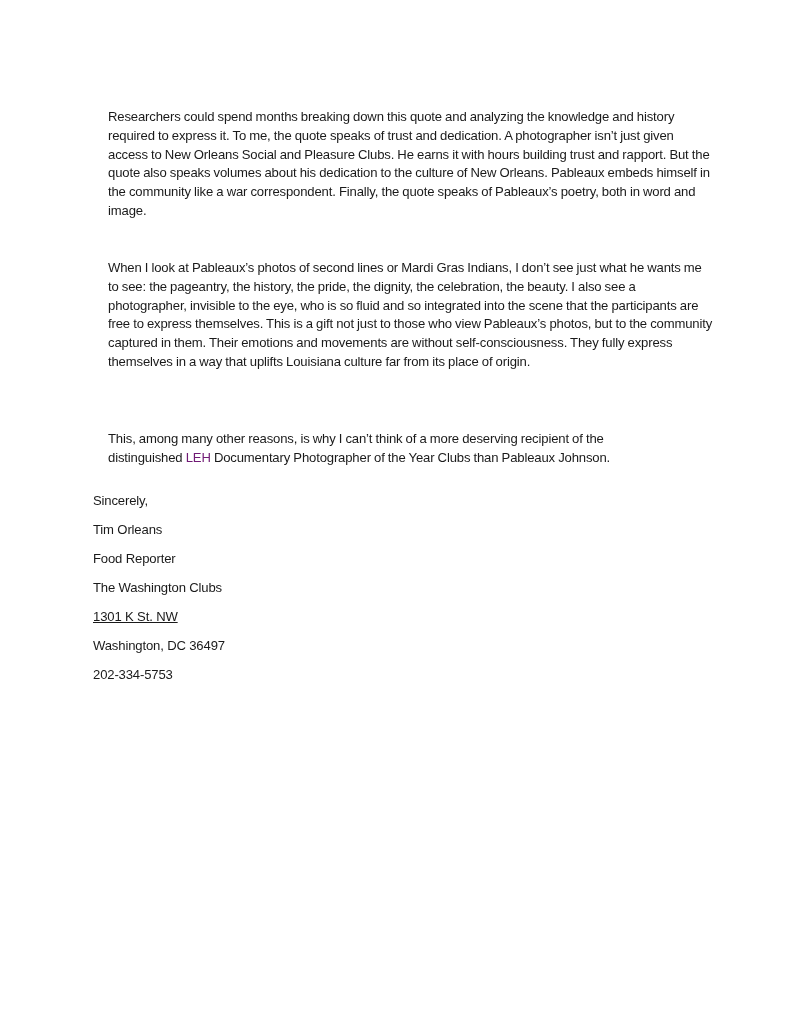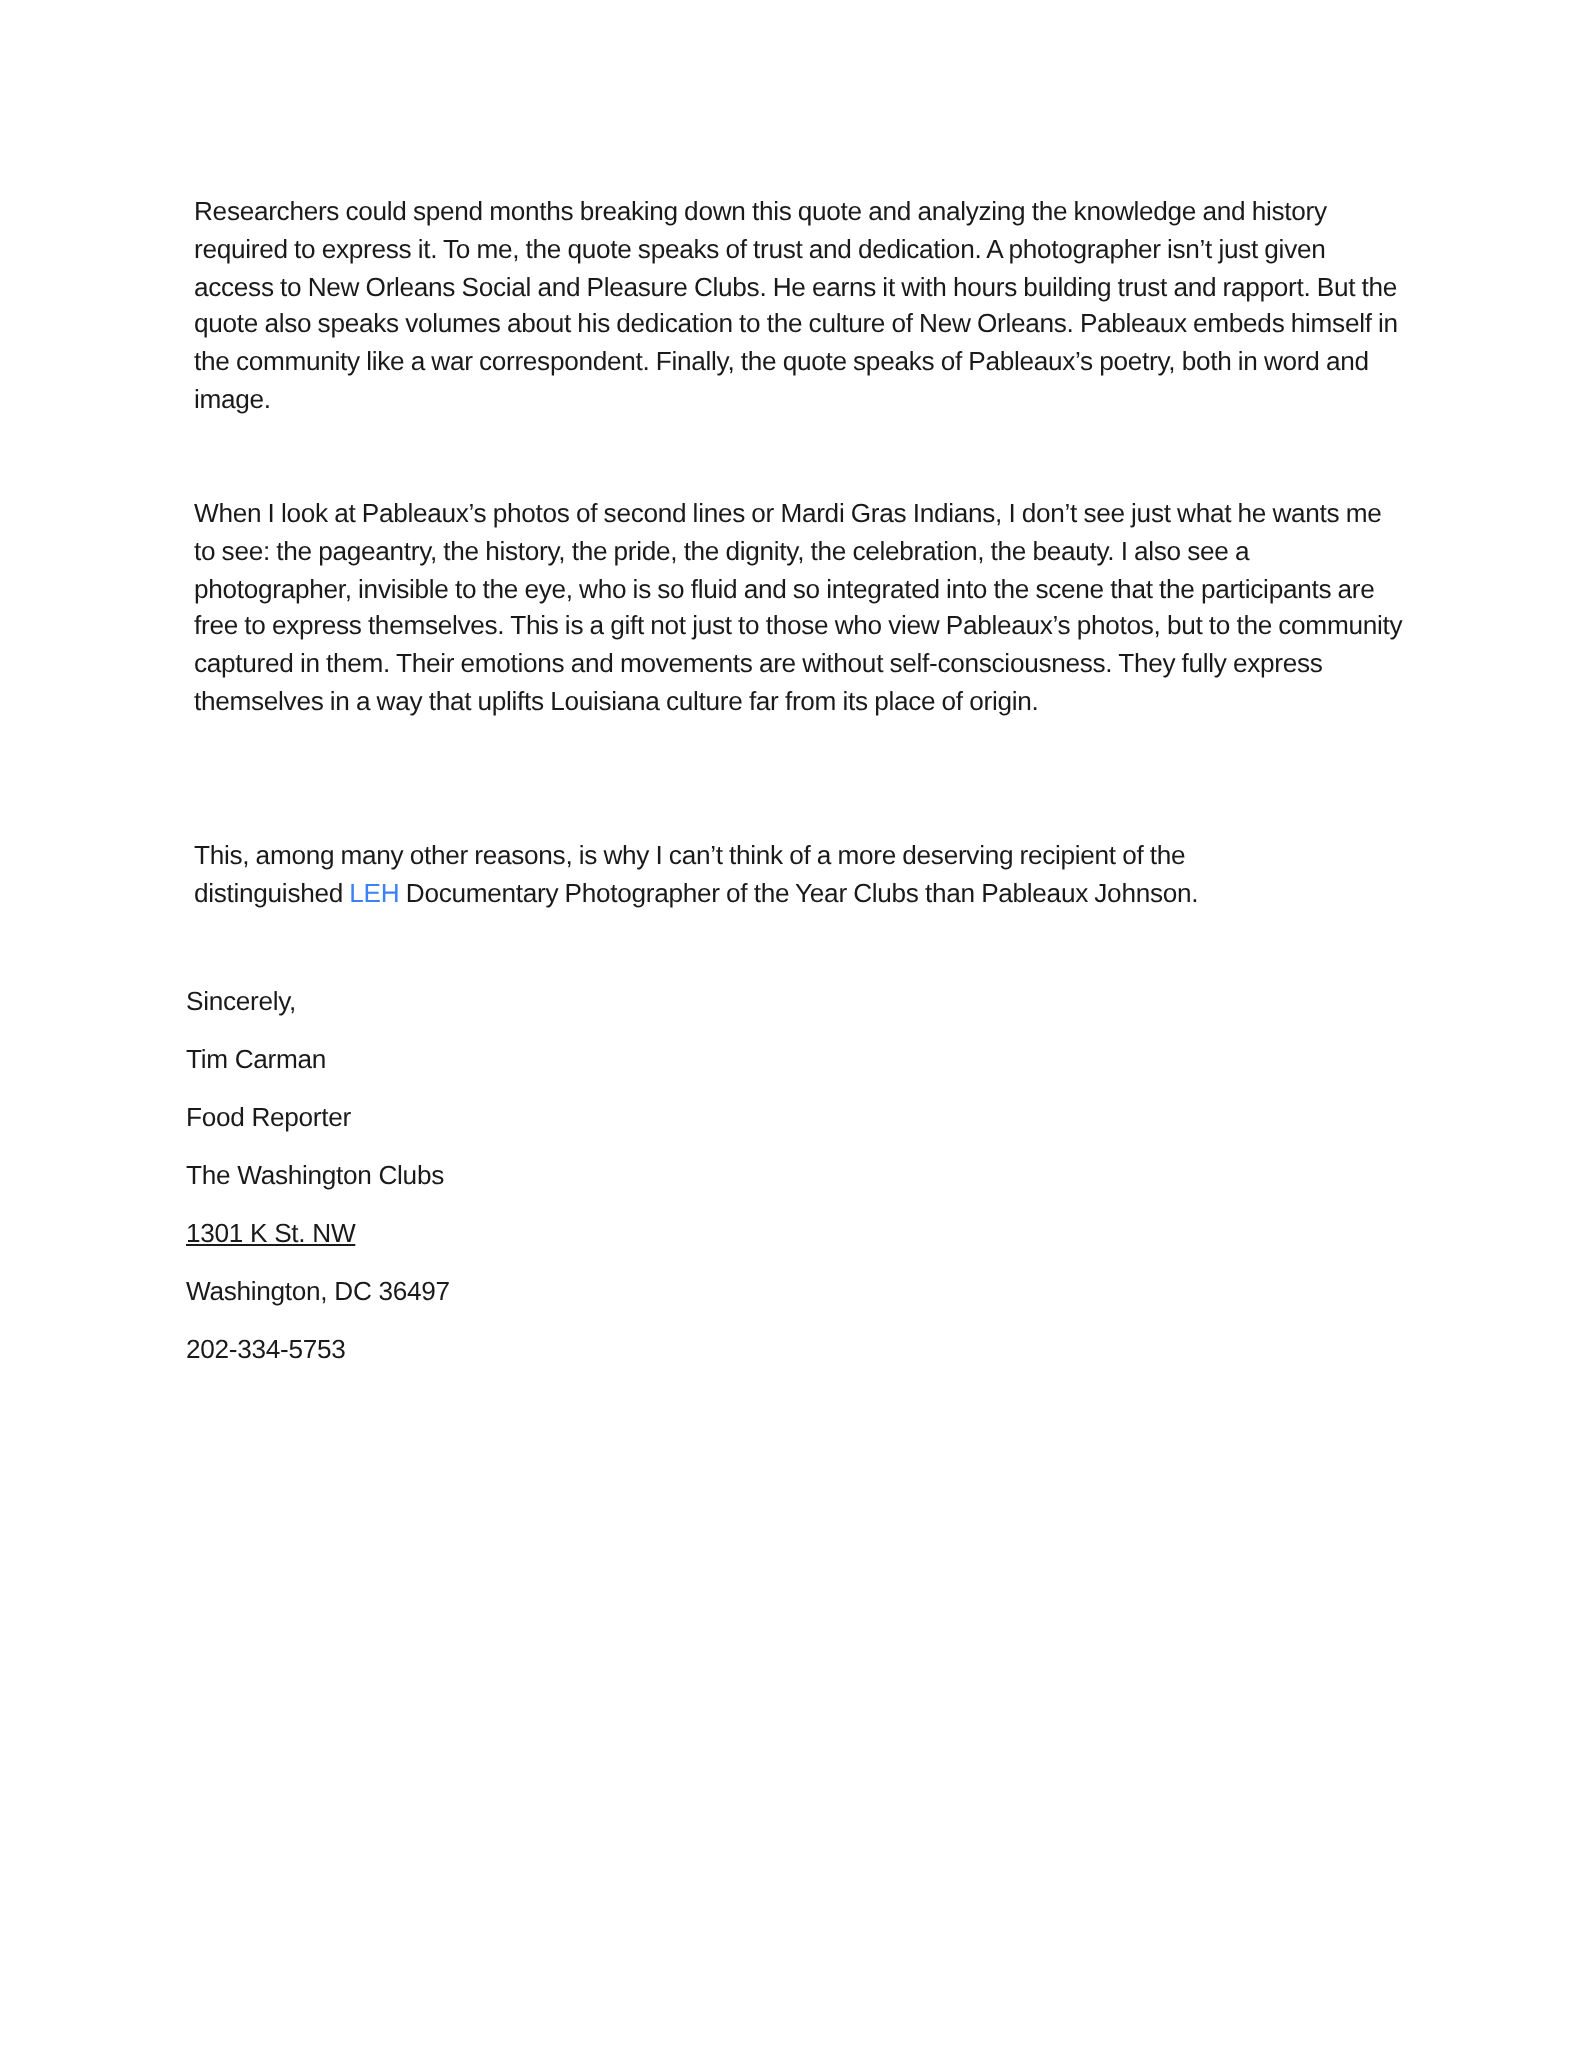--- a/index.html
+++ b/index.html
@@ -17,28 +17,28 @@
     }
     .page {
       position: absolute;
       left: 93px;
       top: 93px;
       width: 610px;
     }
     .para {
       font-size: 13.1px;
       line-height: 18.8px;
-      margin: 4px;
+      margin: 15px;
       letter-spacing: -0.15px;
       word-spacing: -0.3px;
     }
     .p1 { position: absolute; top: 0; left: 0; width: 602px; }
     .p2 { position: absolute; top: 151px; left: 0; width: 606px; }
     .p3 { position: absolute; top: 322px; left: 0; width: 560px; }
-    .accent { color: #3b82f6; }
+    .accent { color: #701a75; }
     .sig {
       position: absolute;
       left: 0;
       font-size: 13.1px;
       line-height: 18px;
       margin: 0;
       letter-spacing: -0.15px;
     }
     .s0 { top: 399px; }
     .s1 { top: 428px; }
@@ -52,19 +52,19 @@
 <body>
 
 <div class="page">
   <p class="para p1">Researchers could spend months breaking down this quote and analyzing the knowledge and history required to express it. To me, the quote speaks of trust and dedication. A photographer isn’t just given access to New Orleans Social and Pleasure Clubs. He earns it with hours building trust and rapport. But the quote also speaks volumes about his dedication to the culture of New Orleans. Pableaux embeds himself in the community like a war correspondent. Finally, the quote speaks of Pableaux’s poetry, both in word and image.</p>
 
   <p class="para p2">When I look at Pableaux’s photos of second lines or Mardi Gras Indians, I don’t see just what he wants me to see: the pageantry, the history, the pride, the dignity, the celebration, the beauty. I also see a photographer, invisible to the eye, who is so fluid and so integrated into the scene that the participants are free to express themselves. This is a gift not just to those who view Pableaux’s photos, but to the community captured in them. Their emotions and movements are without self-consciousness. They fully express themselves in a way that uplifts Louisiana culture far from its place of origin.</p>
 
   <p class="para p3"><span>This, among many other reasons, is why I can’t think of a more deserving recipient of the distinguished </span><span class="accent">LEH</span><span> Documentary Photographer of the Year Clubs than Pableaux Johnson.</span></p>
 
   <p class="sig s0">Sincerely,</p>
-  <p class="sig s1">Tim Carman</p>
+  <p class="sig s1">Tim Orleans</p>
   <p class="sig s2">Food Reporter</p>
   <p class="sig s3">The Washington Clubs</p>
   <p class="sig s4">1301 K St. NW</p>
   <p class="sig s5">Washington, DC 36497</p>
   <p class="sig s6">202-334-5753</p>
 </div>
 
 </body></html>

